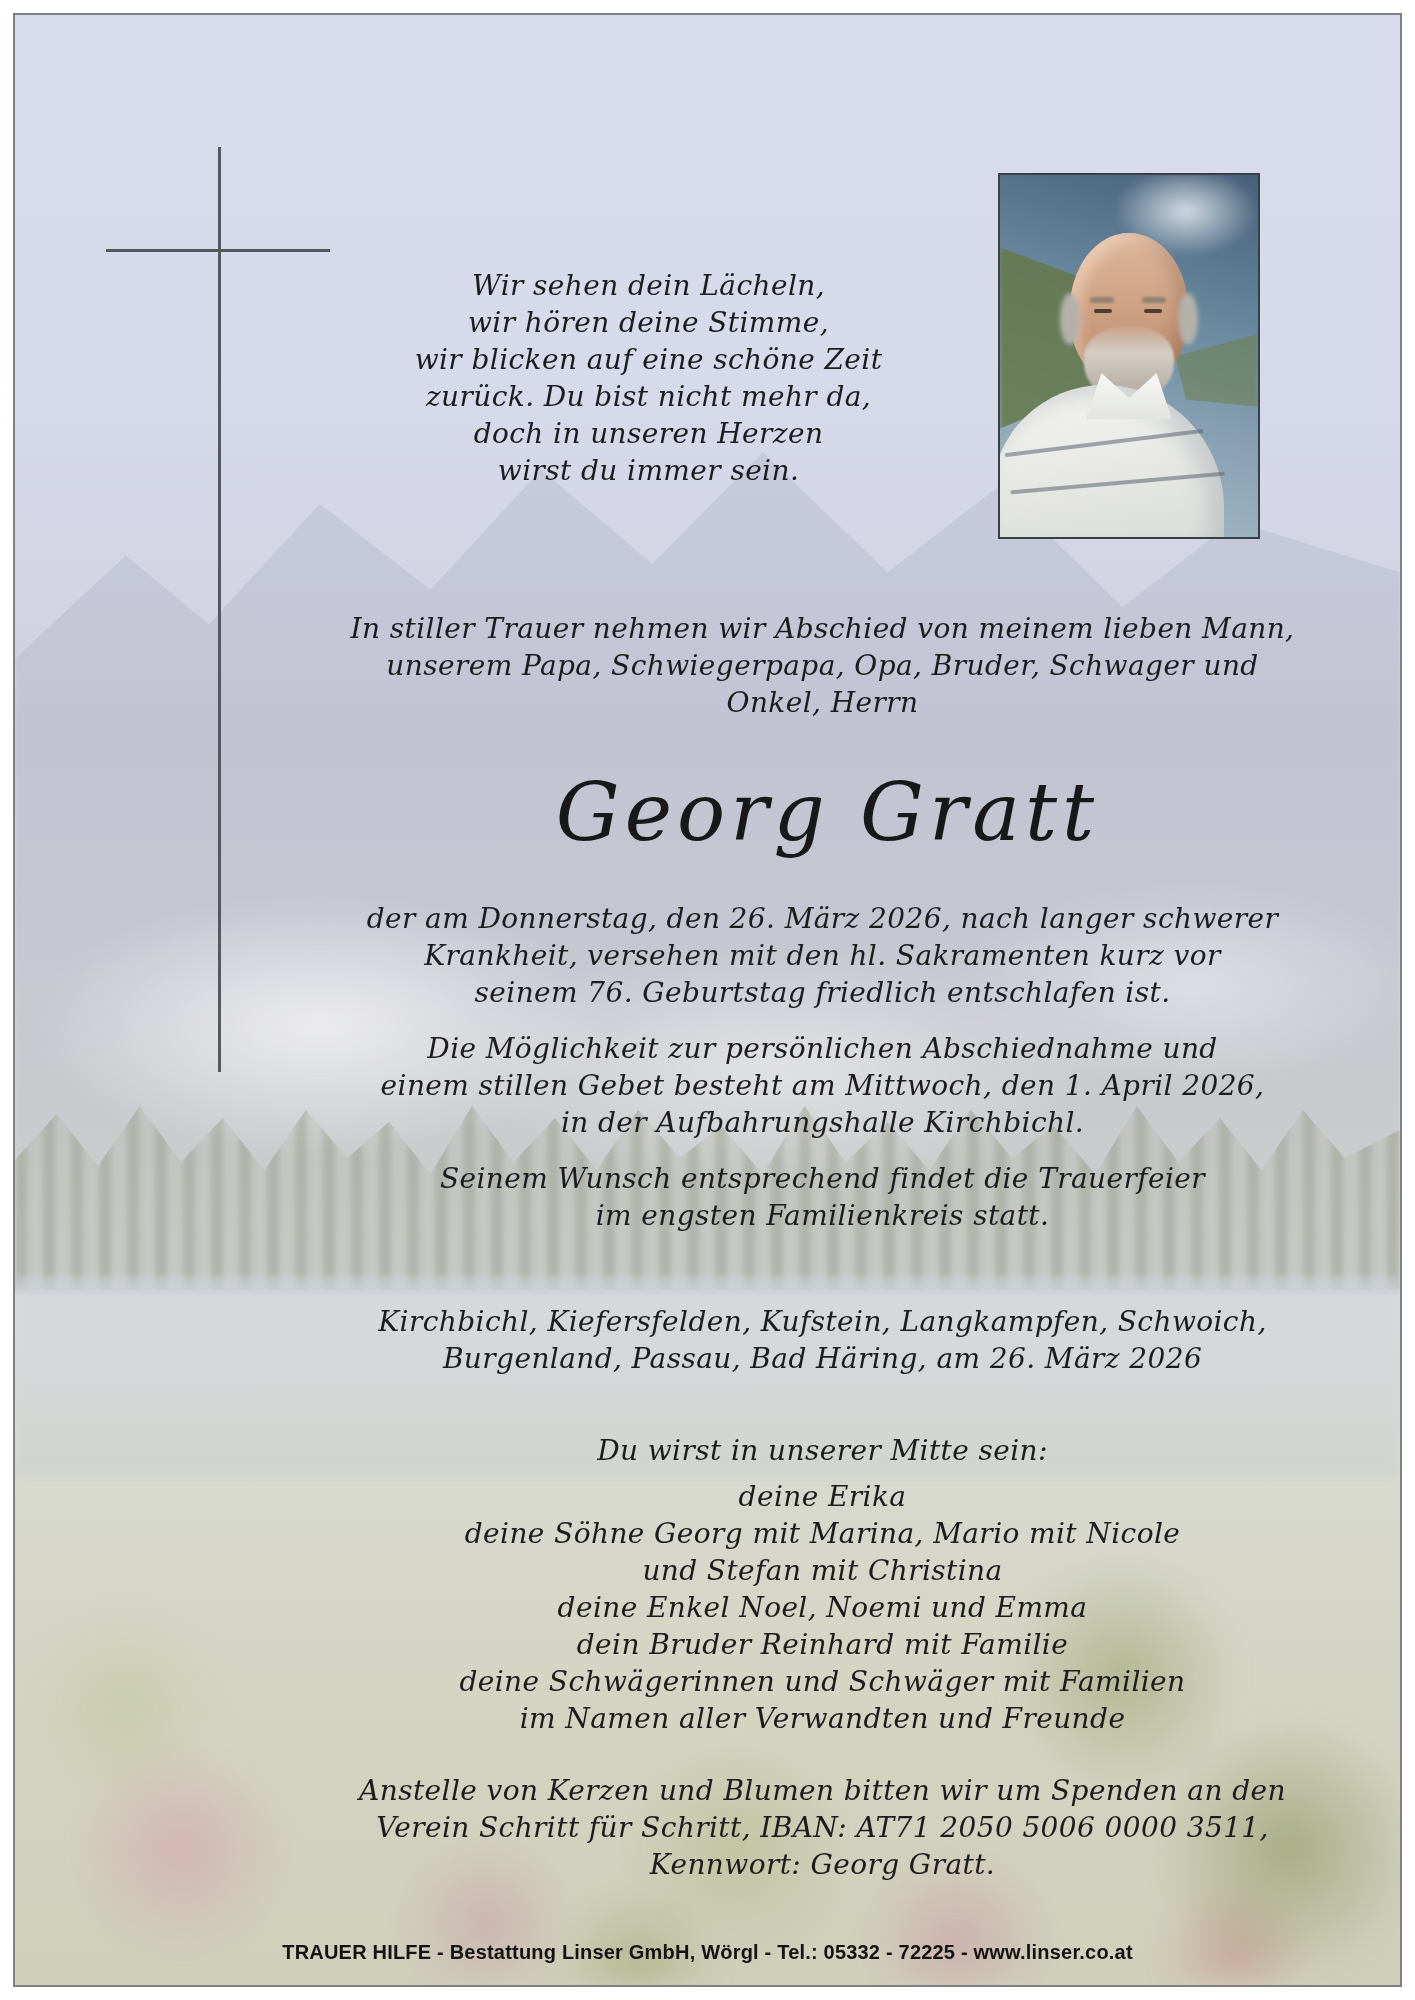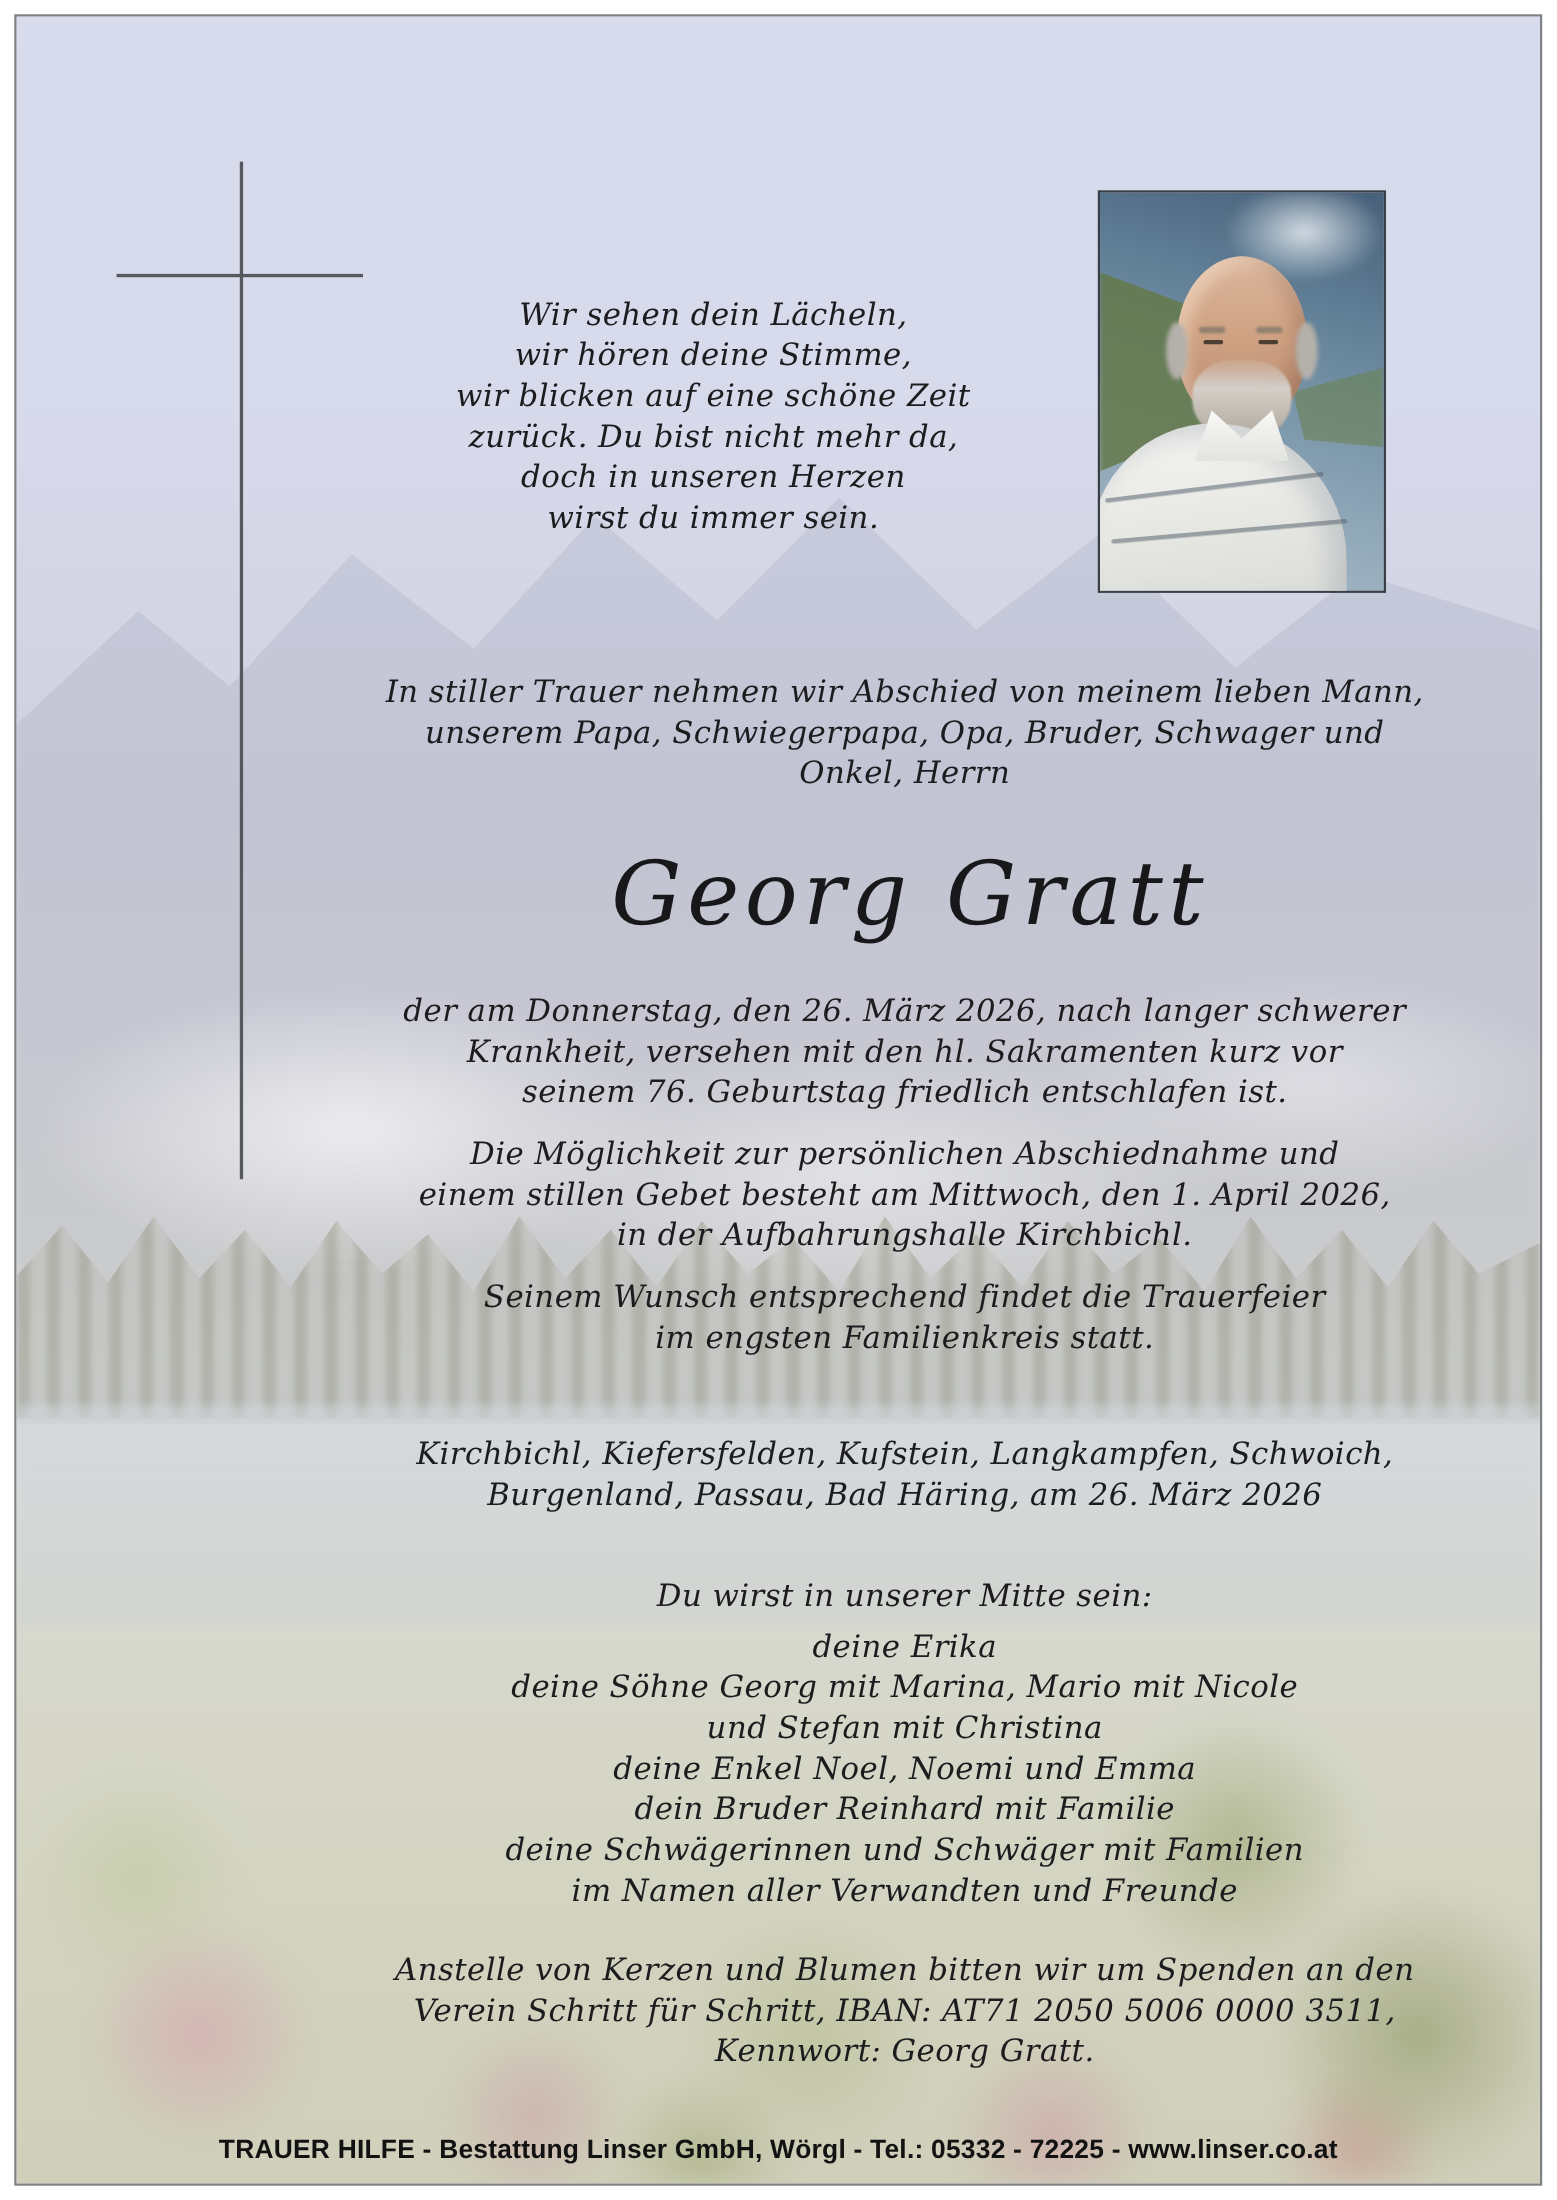--- a/index.html
+++ b/index.html
@@ -143,21 +143,21 @@
   .poem-col{transform:translateX(-59px);}
   .deceased-name{
     position:absolute;left:0;right:0;text-align:center;
     transform:translateX(120px);
     font-style:italic;font-size:80px;line-height:92px;letter-spacing:5px;
     color:#18181a;white-space:nowrap;
   }
   .footer-line{
     position:absolute;left:0;right:0;text-align:center;
     font-family:"Liberation Sans", sans-serif;font-weight:bold;font-style:normal;
-    font-size:24px;color:#121212;letter-spacing:.2px;white-space:nowrap;
+    font-size:20px;color:#121212;letter-spacing:.2px;white-space:nowrap;
   }
   .pos-poem{top:252px;}
   .pos-intro{top:595px;}
   .pos-name{top:752px;}
   .pos-death{top:885px;}
   .pos-viewing{top:1015px;}
   .pos-funeral{top:1145px;}
   .pos-places{top:1288px;}
   .pos-famintro{top:1417px;}
   .pos-family{top:1463px;}

